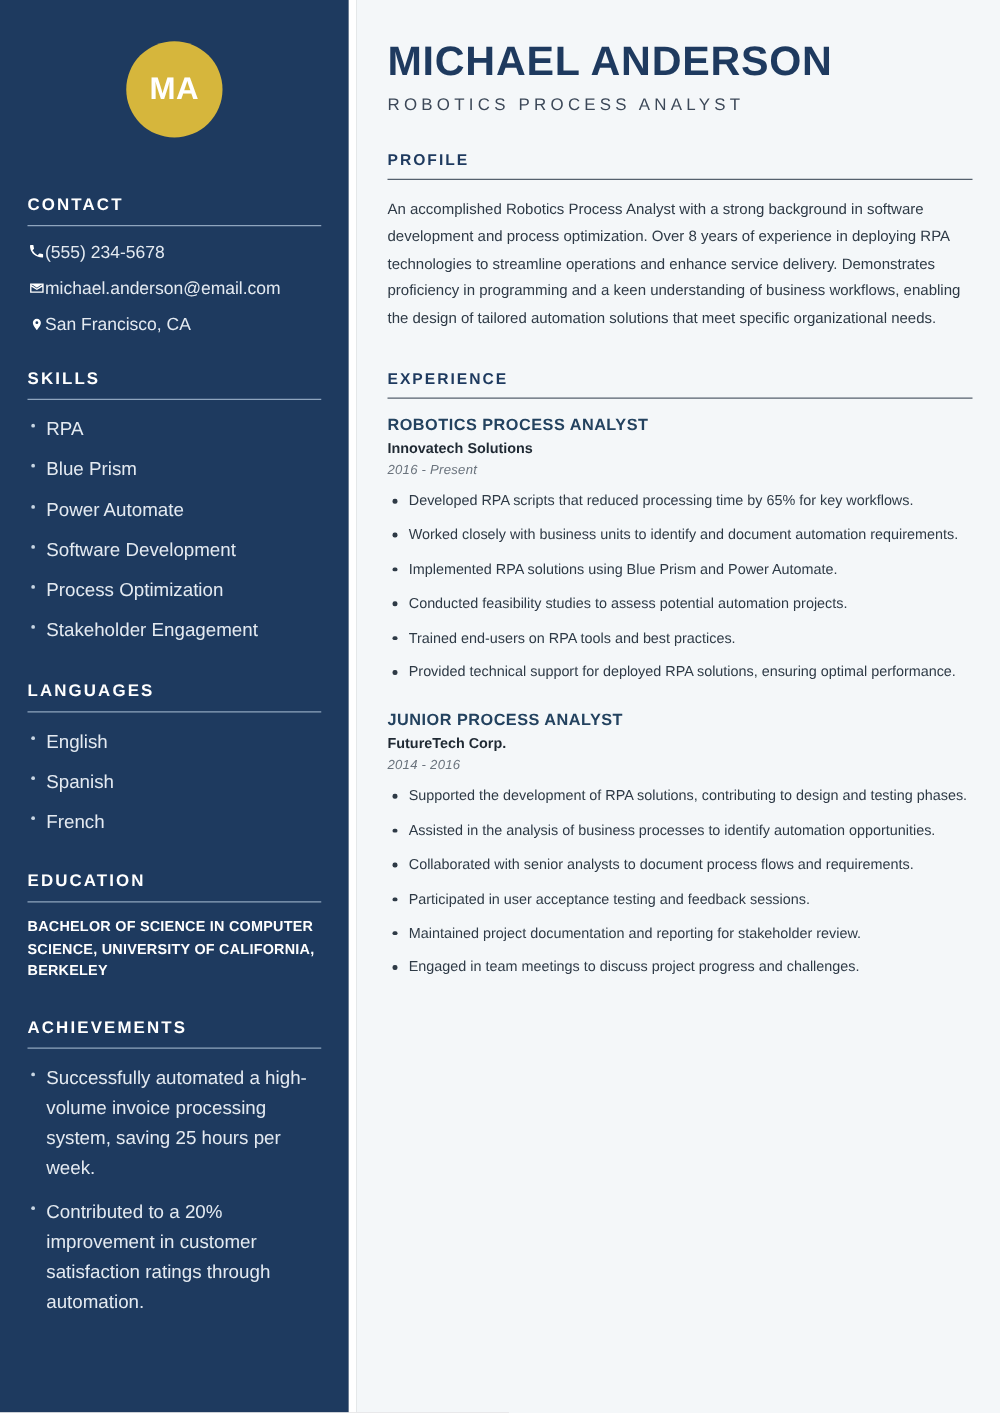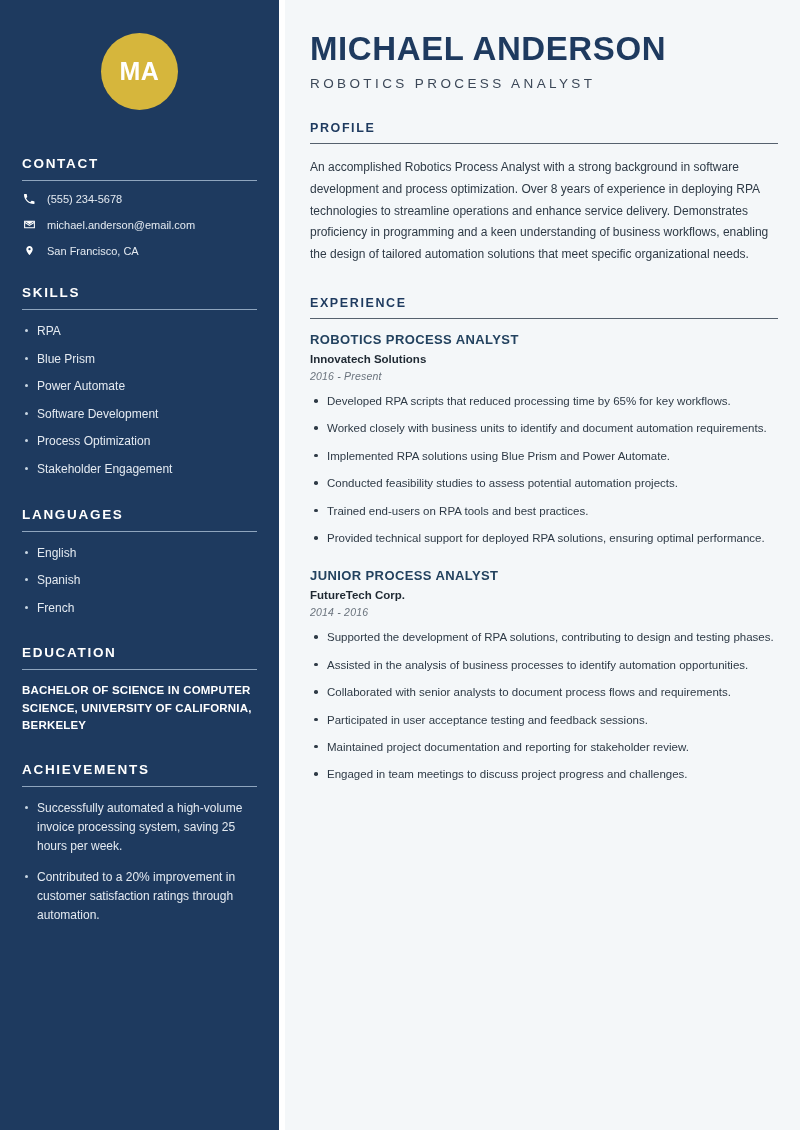--- a/index.html
+++ b/index.html
@@ -63,41 +63,40 @@
 
   .side-rule {
     height: 1px;
     background: #8FA5BE;
     margin-bottom: 12px;
   }
 
   .contact-row {
     display: flex;
     align-items: center;
-    gap: 11px;
     margin-bottom: 13px;
-    font-size: 11px;
+    font-size: 14px;
     color: #E4EAF1;
   }
 
   .contact-icon {
     width: 14px;
     min-width: 14px;
     display: flex;
     align-items: center;
     justify-content: center;
     color: #ffffff;
   }
   .contact-icon svg { display: block; }
 
   ul.side-list { list-style: none; }
 
   ul.side-list li {
     position: relative;
-    font-size: 12px;
+    font-size: 15px;
     line-height: 1.55;
     color: #E4EAF1;
     padding-left: 15px;
     margin-bottom: 9px;
   }
   ul.side-list li::before {
     content: "";
     position: absolute;
     left: 3px;
     top: 7px;

